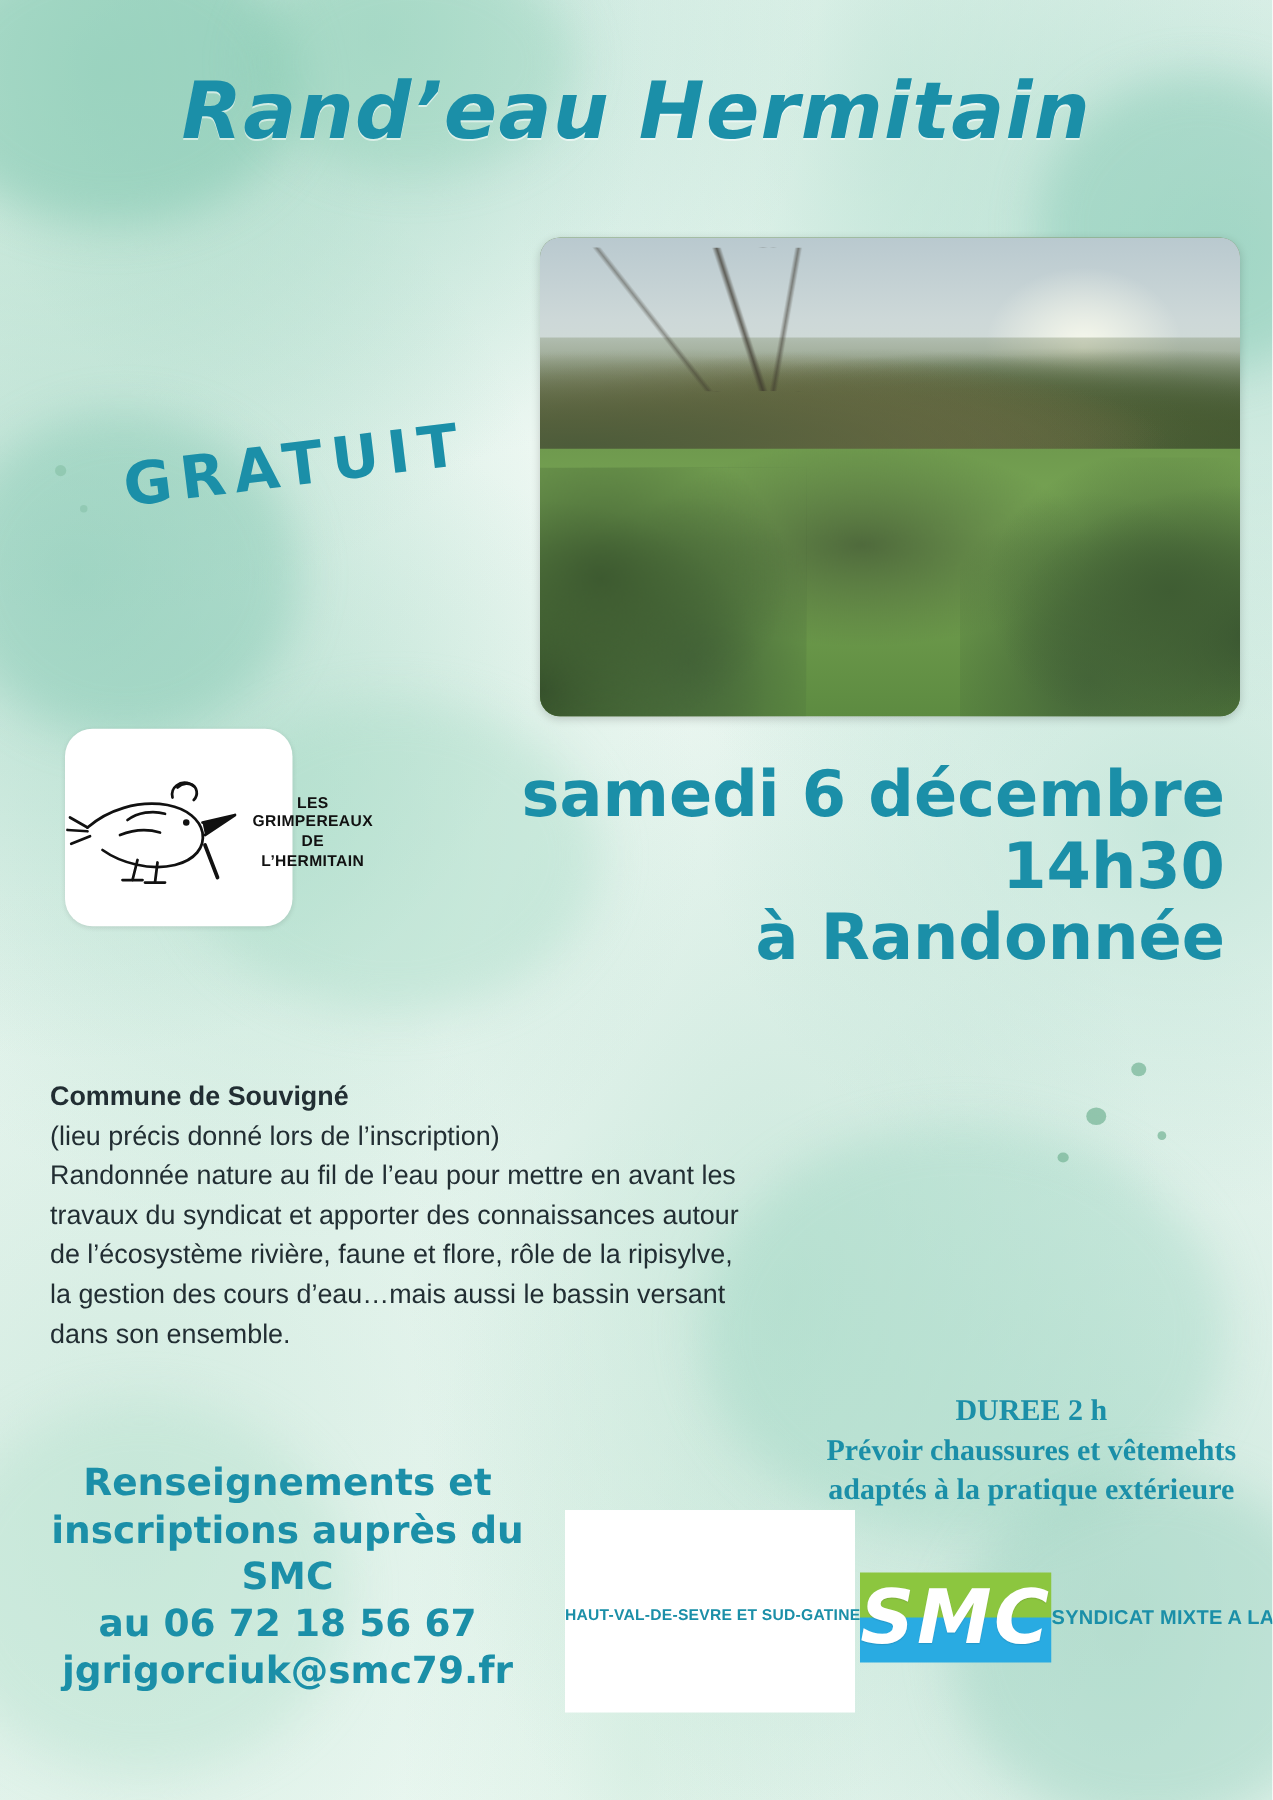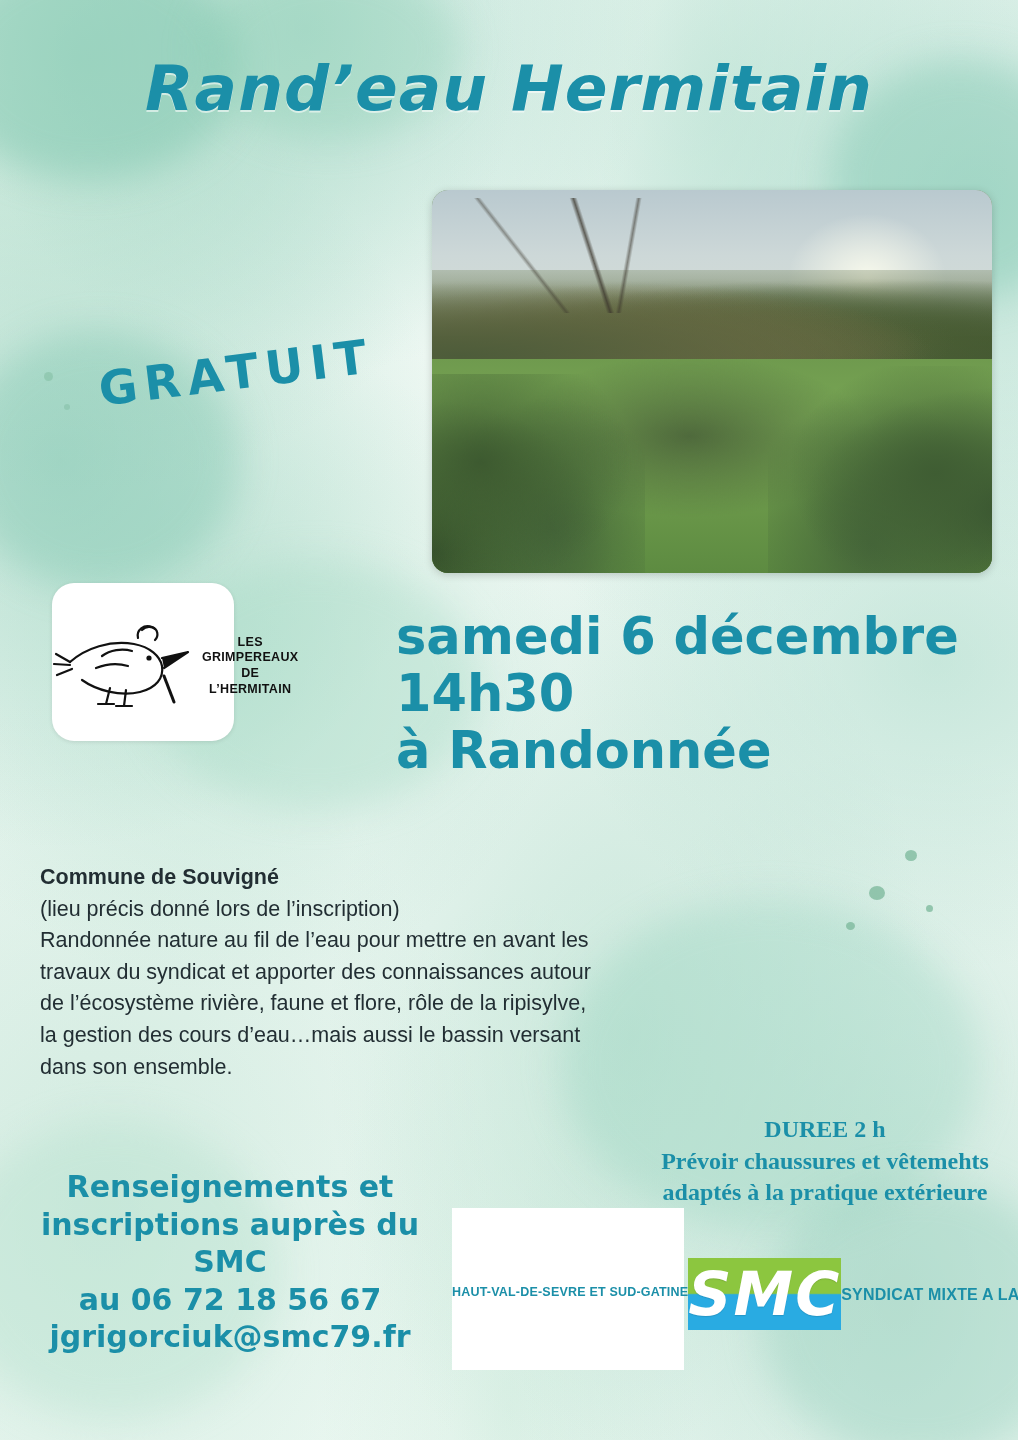--- a/index.html
+++ b/index.html
@@ -183,24 +183,24 @@
     font-weight: bold;
     font-size: 12.5px;
     color: #111111;
     text-align: center;
     line-height: 1.25;
     letter-spacing: .3px;
   }
 
   .event {
     position: absolute;
-    left: 396px;
+    left: 372px;
     top: 608px;
     width: 608px;
-    text-align: left;
+    text-align: right;
     font-family: "DejaVu Sans", sans-serif;
     font-weight: bold;
     font-size: 51px;
     line-height: 1.12;
     color: #1b8fa8;
   }
 
   .desc {
     position: absolute;
     left: 40px;

